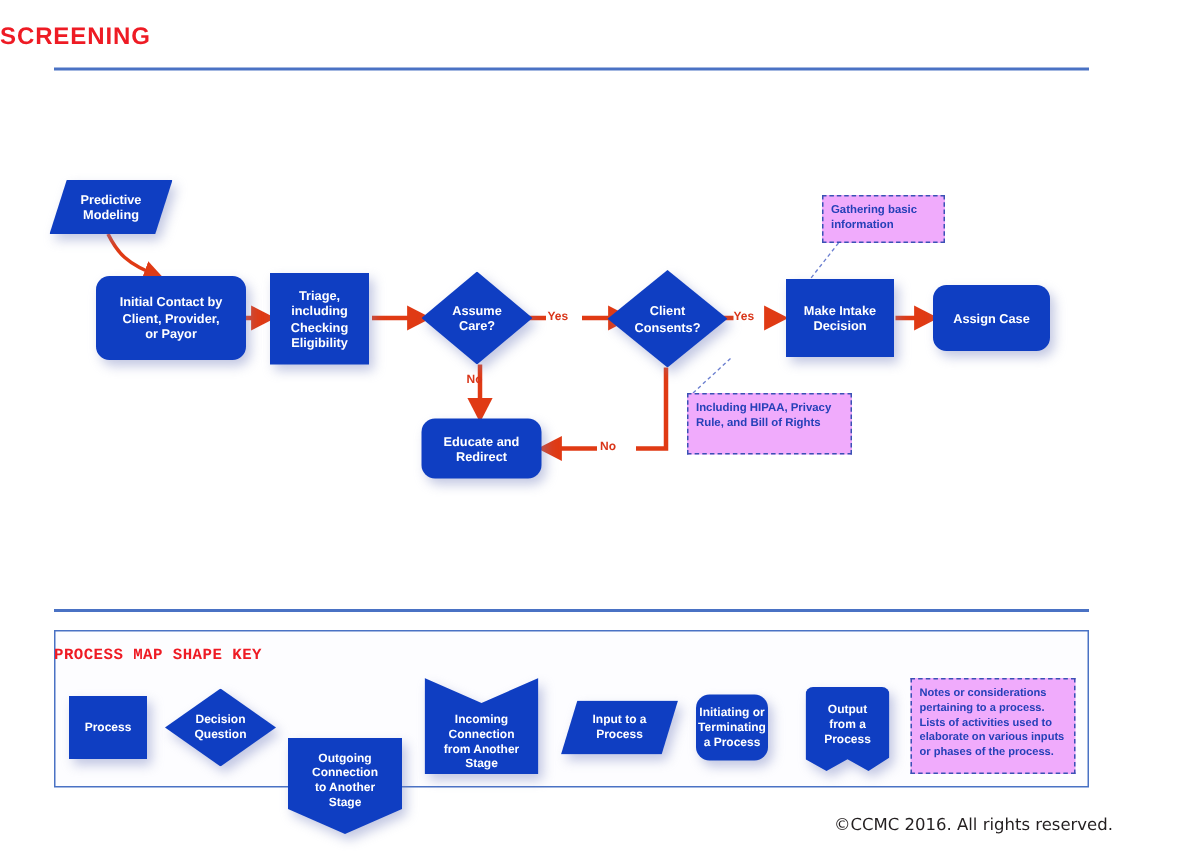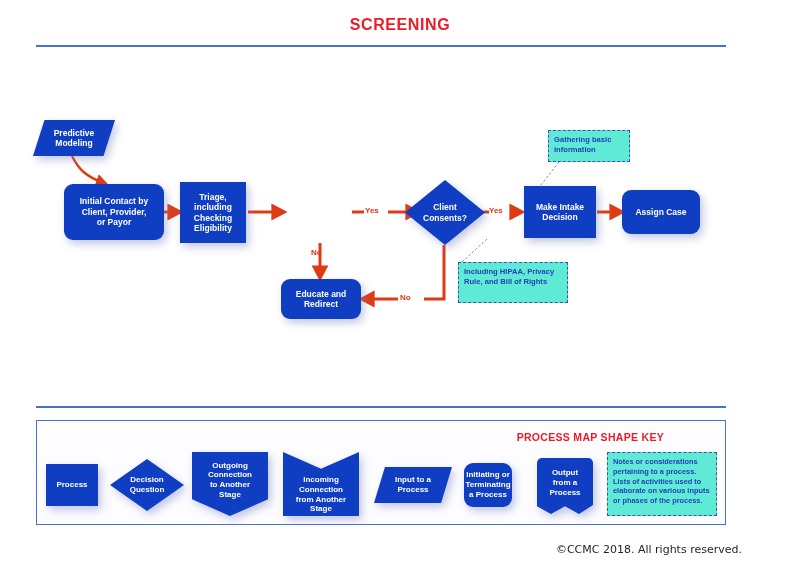--- a/index.html
+++ b/index.html
@@ -17,21 +17,20 @@
   .stage {
     position: absolute;
     left: 0; top: 0;
     width: 800px; height: 574px;
   }
   
   #page-title {
     position: absolute;
     left: 0; top: 16px;
     width: 800px;
-    text-align: center;
     color: #ee1b24;
     font-weight: bold;
     font-size: 16px;
     letter-spacing: 0.6px;
   }
   .hrule {
     position: absolute;
     height: 0;
     border-top: 2px solid #4a72c4;
   }
@@ -77,21 +76,21 @@
     filter: drop-shadow(3px 4px 4px rgba(120,130,190,0.45));
   }
   .para .pshape {
     position: absolute; left:0; top:0; width:100%; height:100%;
     background: #0f3ec2;
     clip-path: polygon(14% 0, 100% 0, 86% 100%, 0 100%);
   }
   .para .lbl { position: relative; z-index: 2; }
 
   
-  .pent-down { background: transparent; filter: drop-shadow(3px 4px 4px rgba(120,130,190,0.45)); }
+  .pent-down { background: transparent; filter: drop-shadow(3px 4px 4px rgba(120,130,190,0.45)); margin-top: 40px; }
   .pent-down .shp {
     position:absolute; left:0; top:0; width:100%; height:100%;
     background:#0f3ec2;
     clip-path: polygon(0 0, 100% 0, 100% 74%, 50% 100%, 0 74%);
   }
   .pent-down .lbl { position: relative; z-index: 2; margin-bottom: 8px; }
 
   
   .chev-top { background: transparent; filter: drop-shadow(3px 4px 4px rgba(120,130,190,0.45)); }
   .chev-top .shp {
@@ -114,21 +113,21 @@
   
   .note {
     position: absolute;
     border: 1px dashed #3a51b5;
     color: #2540b8;
     font-weight: bold;
     font-size: 7.6px;
     line-height: 1.3;
     padding: 4px 5px;
     box-sizing: border-box;
-    background: #5eead4;
+    background: #f0abfc;
   }
 
   
   .edge-label {
     position: absolute;
     color: #d9361a;
     font-weight: bold;
     font-size: 8px;
     white-space: nowrap;
   }
@@ -140,25 +139,26 @@
     left: 36px; top: 420px;
     width: 690px; height: 105px;
     border: 1.5px solid #4a72c4;
     background: #fdfdff;
     box-sizing: border-box;
   }
   #legend-title {
     position: absolute;
     left: 36px; top: 431px;
     width: 628px;
-    text-align: right;
+    text-align: left;
     color: #ee1b24;
     font-weight: bold;
     font-size: 10.5px;
     letter-spacing: .3px;
+    font-family: Liberation Mono, monospace;
   }
   #copyright {
     position: absolute;
     right: 58px; top: 543px;
     font-size: 11px;
     color: #231f20;
     font-family: "DejaVu Sans", sans-serif;
   }
 </style>
 </head>
@@ -205,20 +205,24 @@
 
   <div class="node para" style="left:33px; top:120px; width:82px; height:36px;">
     <span class="pshape"></span>
     <span class="lbl">Predictive<br>Modeling</span>
   </div>
 
   <div class="node rect shadow" style="left:180px; top:182px; width:66px; height:61px;">
     <span class="lbl">Triage,<br>including<br>Checking<br>Eligibility</span>
   </div>
 
+  <div class="node diamond" style="left:281px; top:181px; width:74px; height:62px;">
+    <span class="dshape"></span>
+    <span class="lbl">Assume<br>Care?</span>
+  </div>
 
   <div class="node diamond" style="left:405px; top:180px; width:80px; height:65px;">
     <span class="dshape"></span>
     <span class="lbl">Client<br>Consents?</span>
   </div>
 
   <div class="node rect shadow" style="left:524px; top:186px; width:72px; height:52px;">
     <span class="lbl">Make Intake<br>Decision</span>
   </div>
 
@@ -271,15 +275,15 @@
     <span class="lbl">Initiating or<br>Terminating<br>a Process</span>
   </div>
 
   <div class="node doc" style="left:537px; top:458px; width:56px; height:56px; font-size:8px;">
     <span class="shp"></span>
     <span class="lbl">Output<br>from a<br>Process</span>
   </div>
 
   <div class="note" style="left:607px; top:452px; width:110px; height:64px; font-size:7.4px; line-height:1.32;">Notes or considerations pertaining to a process. Lists of activities used to elaborate on various inputs or phases of the process.</div>
 
-  <div id="copyright">©CCMC 2018. All rights reserved.</div>
+  <div id="copyright">©CCMC 2016. All rights reserved.</div>
 
 </div>
 
 </body></html>

